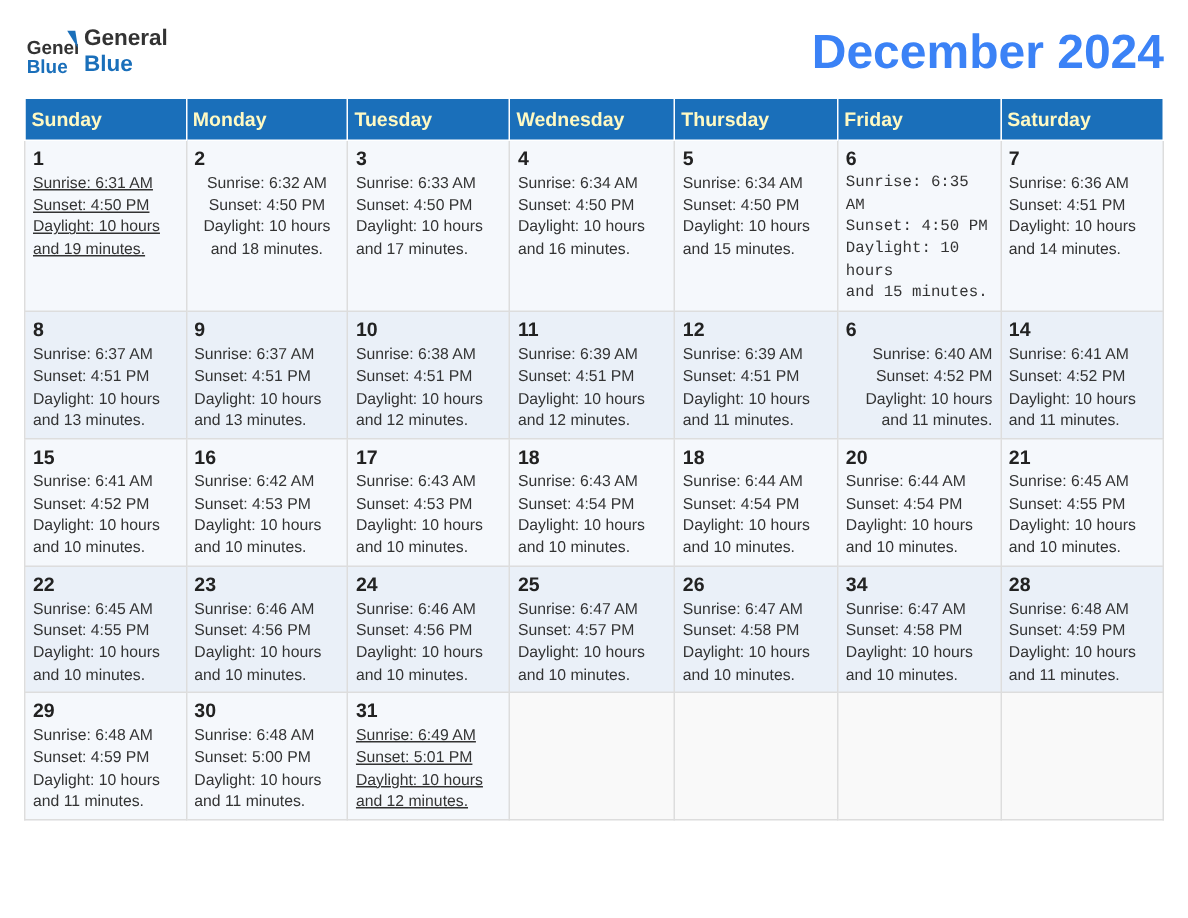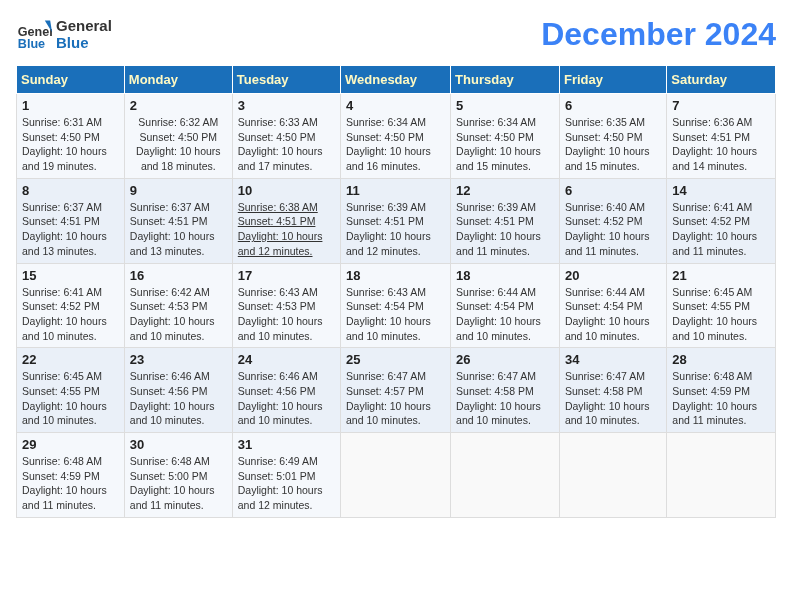--- a/index.html
+++ b/index.html
@@ -109,21 +109,21 @@
         <th>Wednesday</th>
         <th>Thursday</th>
         <th>Friday</th>
         <th>Saturday</th>
       </tr>
   </thead>
   <tbody id="calendar-body">
   <tr>
         <td>
           <span class="day-num">1</span>
-          <div class="day-info" style="white-space: pre-line;">Sunrise: 6:31 AM
+          <div class="day-info" style="white-space: pre-line; text-decoration: underline;">Sunrise: 6:31 AM
 Sunset: 4:50 PM
 Daylight: 10 hours
 and 19 minutes.</div>
         </td>
         <td>
           <span class="day-num">2</span>
           <div class="day-info" style="white-space: pre-line; text-align: center;">Sunrise: 6:32 AM
 Sunset: 4:50 PM
 Daylight: 10 hours
 and 18 minutes.</div>
@@ -144,21 +144,21 @@
         </td>
         <td>
           <span class="day-num">5</span>
           <div class="day-info" style="white-space: pre-line;">Sunrise: 6:34 AM
 Sunset: 4:50 PM
 Daylight: 10 hours
 and 15 minutes.</div>
         </td>
         <td>
           <span class="day-num">6</span>
-          <div class="day-info" style="white-space: pre-line;">Sunrise: 6:35 AM
+          <div class="day-info" style="white-space: pre-line; font-family: Liberation Mono, monospace;">Sunrise: 6:35 AM
 Sunset: 4:50 PM
 Daylight: 10 hours
 and 15 minutes.</div>
         </td>
         <td>
           <span class="day-num">7</span>
           <div class="day-info" style="white-space: pre-line;">Sunrise: 6:36 AM
 Sunset: 4:51 PM
 Daylight: 10 hours
 and 14 minutes.</div>
@@ -174,42 +174,42 @@
         </td>
         <td>
           <span class="day-num">9</span>
           <div class="day-info" style="white-space: pre-line;">Sunrise: 6:37 AM
 Sunset: 4:51 PM
 Daylight: 10 hours
 and 13 minutes.</div>
         </td>
         <td>
           <span class="day-num">10</span>
-          <div class="day-info" style="white-space: pre-line; text-decoration: underline;">Sunrise: 6:38 AM
+          <div class="day-info" style="white-space: pre-line;">Sunrise: 6:38 AM
 Sunset: 4:51 PM
 Daylight: 10 hours
 and 12 minutes.</div>
         </td>
         <td>
           <span class="day-num">11</span>
           <div class="day-info" style="white-space: pre-line;">Sunrise: 6:39 AM
 Sunset: 4:51 PM
 Daylight: 10 hours
 and 12 minutes.</div>
         </td>
         <td>
           <span class="day-num">12</span>
           <div class="day-info" style="white-space: pre-line;">Sunrise: 6:39 AM
 Sunset: 4:51 PM
 Daylight: 10 hours
 and 11 minutes.</div>
         </td>
         <td>
           <span class="day-num">6</span>
-          <div class="day-info" style="white-space: pre-line;">Sunrise: 6:40 AM
+          <div class="day-info" style="white-space: pre-line; text-align: right;">Sunrise: 6:40 AM
 Sunset: 4:52 PM
 Daylight: 10 hours
 and 11 minutes.</div>
         </td>
         <td>
           <span class="day-num">14</span>
           <div class="day-info" style="white-space: pre-line;">Sunrise: 6:41 AM
 Sunset: 4:52 PM
 Daylight: 10 hours
 and 11 minutes.</div>
@@ -327,21 +327,21 @@
         </td>
         <td>
           <span class="day-num">30</span>
           <div class="day-info" style="white-space: pre-line;">Sunrise: 6:48 AM
 Sunset: 5:00 PM
 Daylight: 10 hours
 and 11 minutes.</div>
         </td>
         <td>
           <span class="day-num">31</span>
-          <div class="day-info" style="white-space: pre-line;">Sunrise: 6:49 AM
+          <div class="day-info" style="white-space: pre-line; text-decoration: underline;">Sunrise: 6:49 AM
 Sunset: 5:01 PM
 Daylight: 10 hours
 and 12 minutes.</div>
         </td>
         <td class="empty"></td>
         <td class="empty"></td>
         <td class="empty"></td>
         <td class="empty"></td>
       </tr>
     </tbody>

